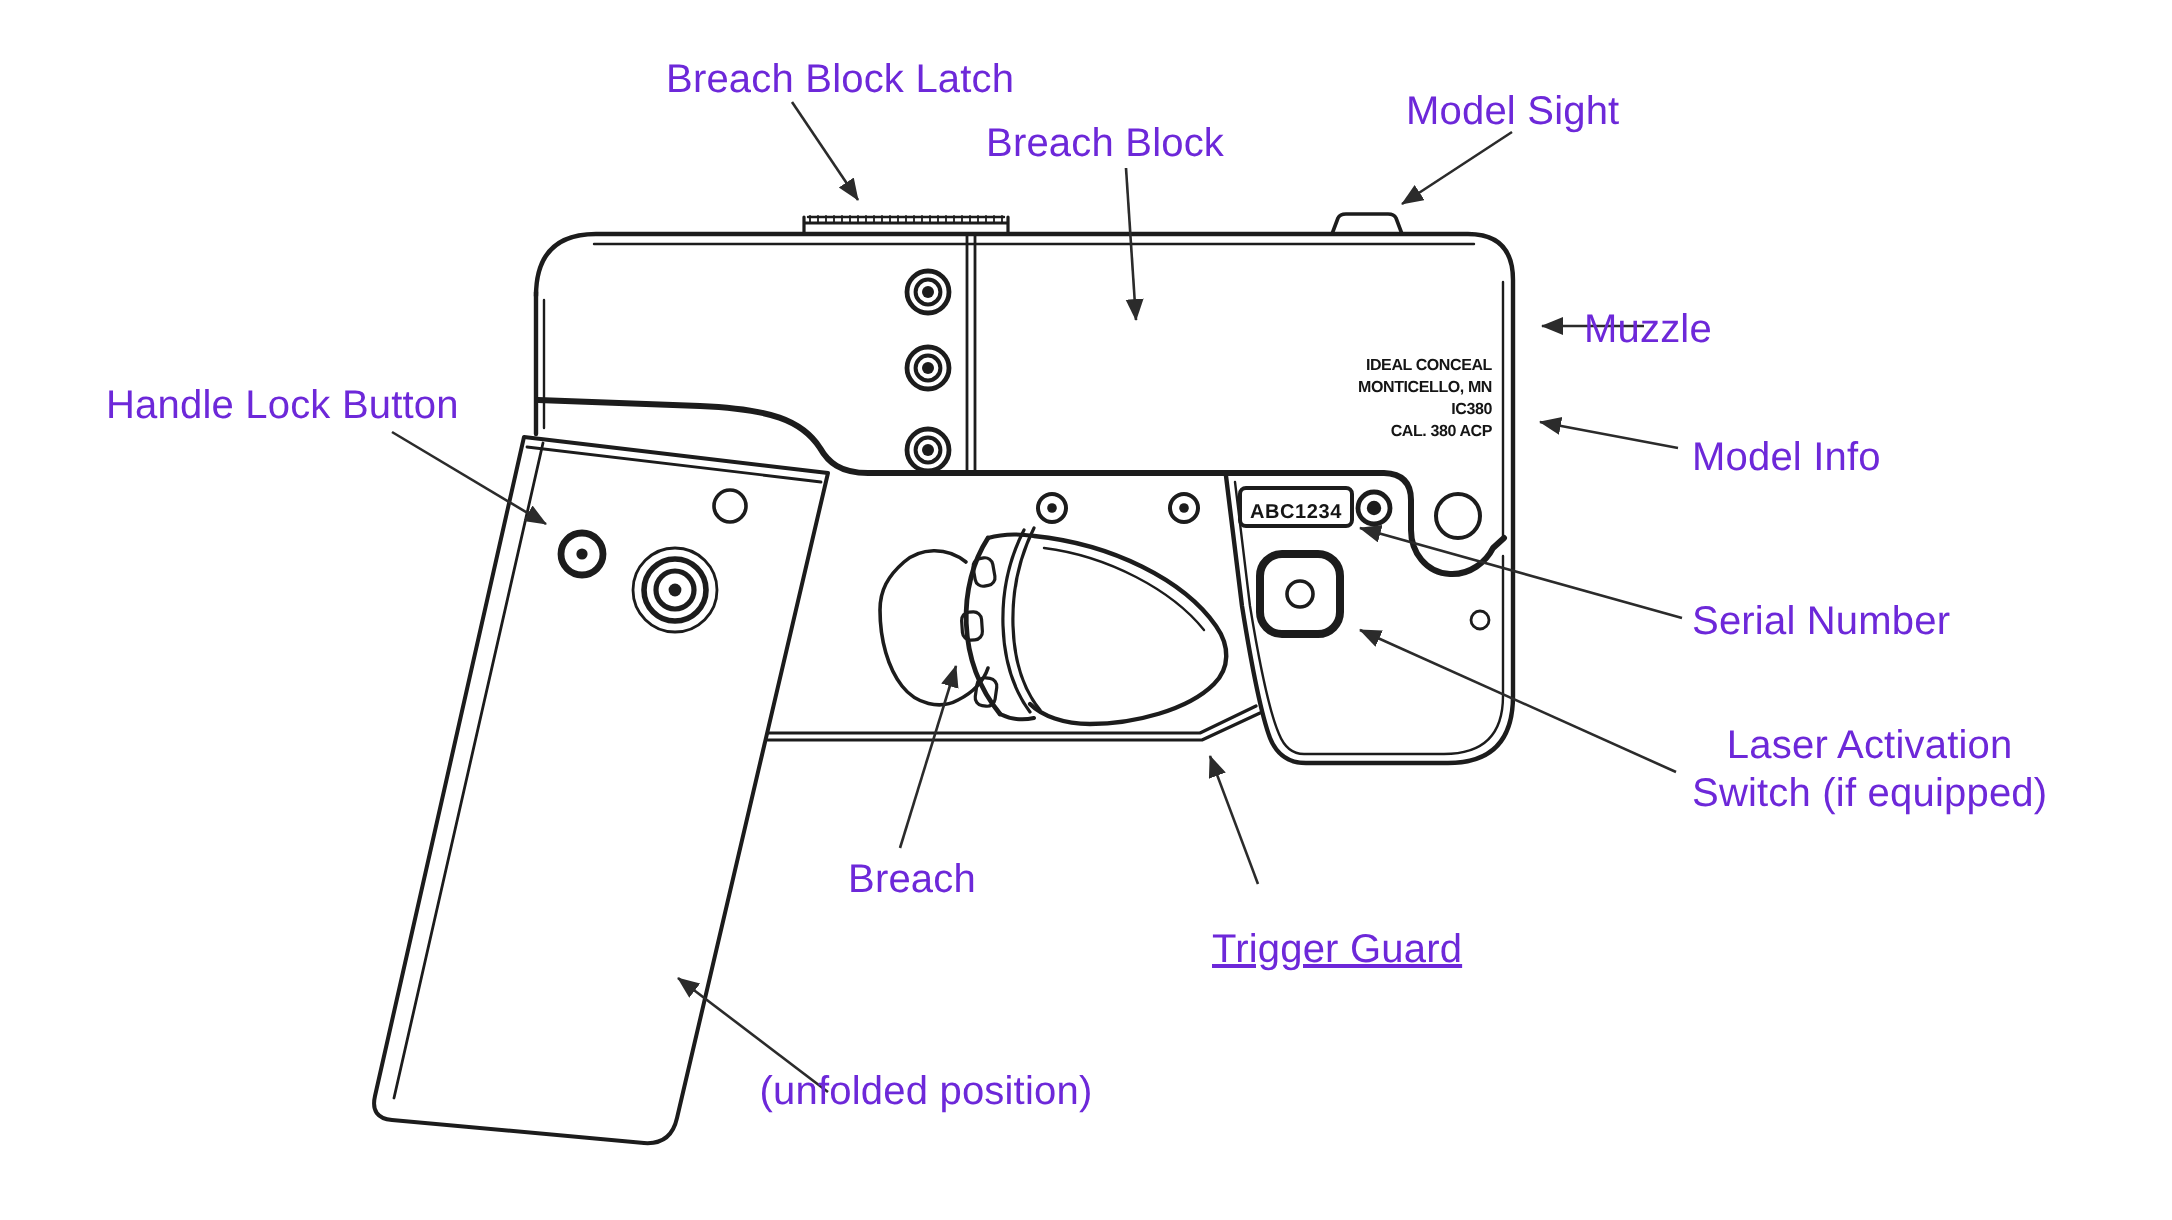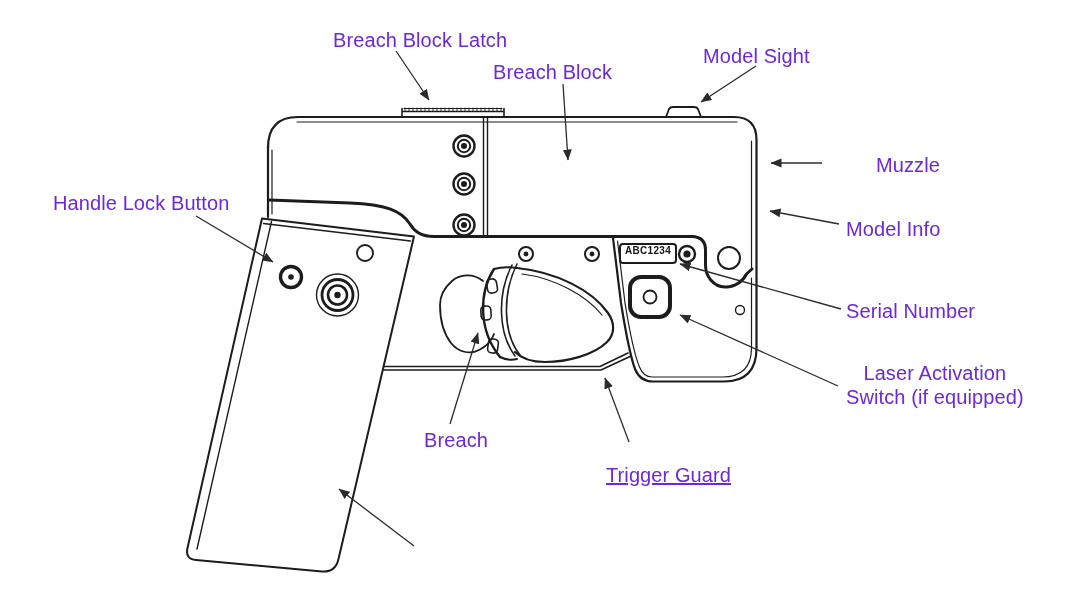--- a/index.html
+++ b/index.html
@@ -27,21 +27,21 @@
     left:648px;top:177px;width:98px;
     text-align:right;
     font-size:8px;line-height:11px;
     font-weight:700;color:#151515;
     letter-spacing:-0.2px;
   }
   .serial-plate{
     position:absolute;
     left:619px;top:243px;width:54px;height:17px;
     border:2px solid #1c1c1c;border-radius:4px;
-    display:flex;align-items:flex-start;justify-content:center;
+    display:flex;align-items:flex-end;justify-content:center;
     font-size:10px;font-weight:700;color:#151515;
     letter-spacing:0.3px;
   }
 </style>
 </head>
 <body>
 
 <div class="stage">
 
   <svg width="1086" height="610" viewBox="0 0 1086 610">
@@ -188,37 +188,44 @@
       <line x1="839" y1="224" x2="770" y2="211" marker-end="url(#ah)"></line>
       <line x1="196" y1="216" x2="273" y2="262" marker-end="url(#ah)"></line>
       <line x1="841" y1="309" x2="680" y2="264" marker-end="url(#ah)"></line>
       <line x1="838" y1="386" x2="680" y2="315" marker-end="url(#ah)"></line>
       <line x1="450" y1="424" x2="478" y2="333" marker-end="url(#ah)"></line>
       <line x1="629" y1="442" x2="605" y2="378" marker-end="url(#ah)"></line>
       <line x1="414" y1="546" x2="339" y2="489" marker-end="url(#ah)"></line>
     </g>
   </svg>
 
+  <div class="engraving">
+    <div>IDEAL CONCEAL</div>
+    <div>MONTICELLO, MN</div>
+    <div>IC380</div>
+    <div>CAL. 380 ACP</div>
+  </div>
 
   <div class="serial-plate">
     <span>ABC1234</span>
   </div>
 
   <div class="lbl" style="left:333px;top:29px;">Breach Block Latch</div>
   <div class="lbl" style="left:493px;top:61px;">Breach Block</div>
   <div class="lbl" style="left:703px;top:45px;">Model Sight</div>
-  <div class="lbl" style="left:876px;top:154px;">Muzzle</div>
+  <div class="lbl" style="left:792px;top:154px;">Muzzle</div>
   <div class="lbl" style="left:846px;top:218px;">Model Info</div>
   <div class="lbl" style="left:53px;top:192px;">Handle Lock Button</div>
   <div class="lbl" style="left:846px;top:300px;">Serial Number</div>
 
   <div class="lbl laser-block" style="left:846px;top:361px;">
     <div>Laser Activation</div>
     <div>Switch (if equipped)</div>
   </div>
 
   <div class="lbl" style="left:424px;top:429px;">Breach</div>
   <div class="lbl" style="left:606px;top:464px;text-decoration:underline;">Trigger Guard</div>
 
   <div class="lbl lbl-center handle-block" style="left:368px;top:534px;width:190px;">
+    <div>(unfolded position)</div>
   </div>
 
 </div>
 
 </body></html>

